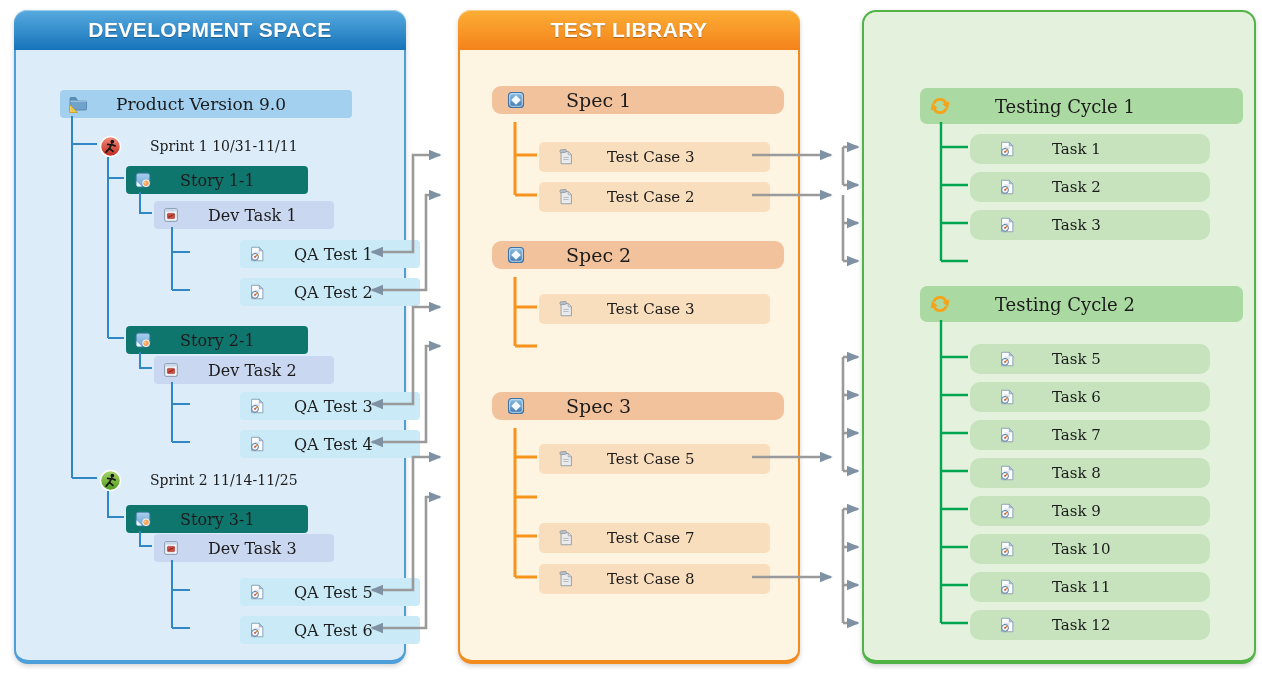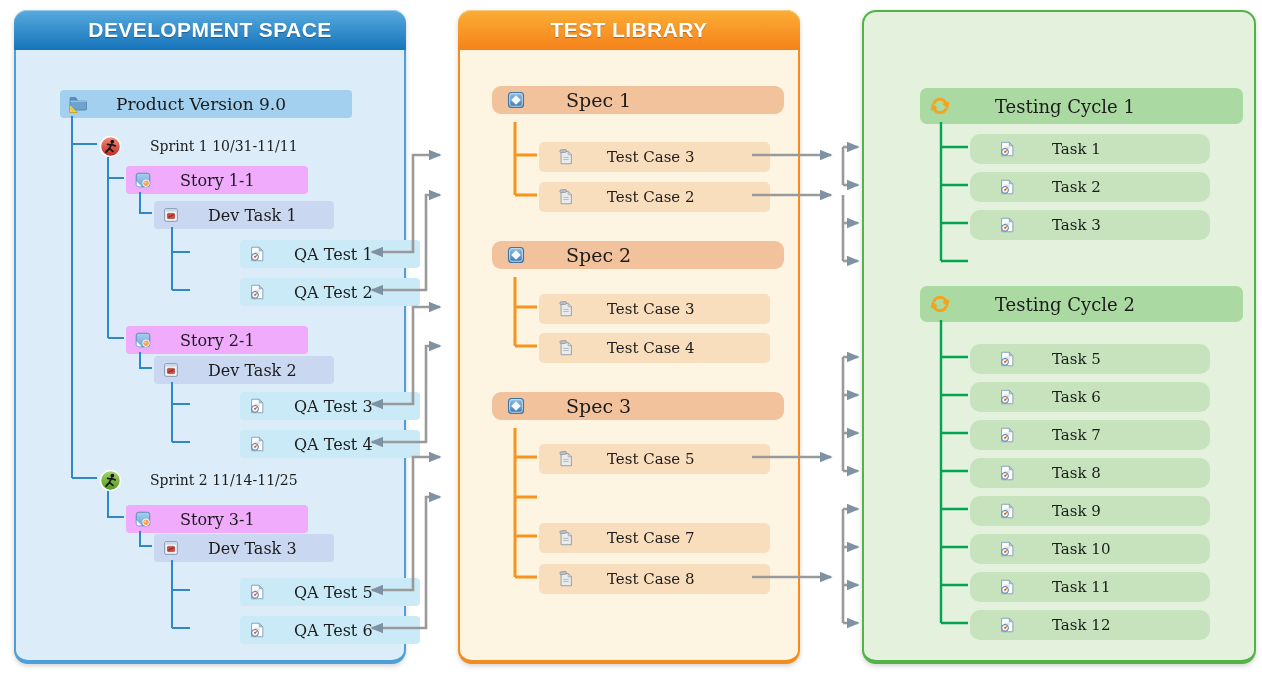--- a/index.html
+++ b/index.html
@@ -18,21 +18,21 @@
   .phead-dev{background:linear-gradient(#58ABDF,#1673BA);}
   .phead-lib{background:linear-gradient(#FBAE35,#F5821B);}
   .phead-reg{background:linear-gradient(#62C357,#2E9D38);}
   .row{position:absolute;display:flex;align-items:center;color:#1b1b1b;gap:18px;}
   .bar{border-radius:4px;}
   .lbl{white-space:nowrap;}
   .ic{flex:0 0 auto;margin-right:10px;}
   
   .bar-product{left:44px;width:284px;height:28px;background:#A3D0EF;padding-left:8px;font-size:17px;}
   .row-sprint{left:83px;height:24px;font-size:14px;}
-  .bar-story{left:110px;width:174px;height:28px;background:#f0abfc;padding-left:8px;font-size:16px;}
+  .bar-story{left:110px;width:174px;height:28px;background:#0f766e;padding-left:8px;font-size:16px;}
   .bar-devt{left:138px;width:172px;height:28px;background:#CAD7F0;padding-left:8px;font-size:16px;}
   .bar-qa{left:176px;width:172px;height:28px;background:#C9EAF6;padding-left:8px;font-size:16px;margin-left:48px;}
   
   .bar-spec{left:32px;width:278px;height:28px;background:#F2C29C;border-radius:9px;padding-left:14px;font-size:19px;}
   .bar-spec .ic{margin-right:22px;}
   .bar-tc{left:79px;width:213px;height:30px;background:#F8DEBD;border-radius:5px;padding-left:18px;font-size:15px;}
   .bar-tc .ic{margin-right:14px;}
   
   .bar-cycle{left:56px;width:314px;height:36px;background:#ABD9A2;border-radius:7px;padding-left:9px;font-size:18px;}
   .bar-cycle .ic{margin-right:26px;}
@@ -250,26 +250,20 @@
           <use href="#i-spec"></use>
         </svg>
       <span class="lbl">Spec 2</span>
     </div>
     <div class="row bar bar-tc" style="top:282px">
       <svg class="ic" width="18" height="18">
           <use href="#i-testcase"></use>
         </svg>
       <span class="lbl">Test Case 3</span>
     </div>
-    <div class="row bar bar-tc" style="top:321px">
-      <svg class="ic" width="18" height="18">
-          <use href="#i-testcase"></use>
-        </svg>
-      <span class="lbl">Test Case 4</span>
-    </div>
     <div class="row bar bar-spec" style="top:380px">
       <svg class="ic" width="20" height="20">
           <use href="#i-spec"></use>
         </svg>
       <span class="lbl">Spec 3</span>
     </div>
     <div class="row bar bar-tc" style="top:432px">
       <svg class="ic" width="18" height="18">
           <use href="#i-testcase"></use>
         </svg>

